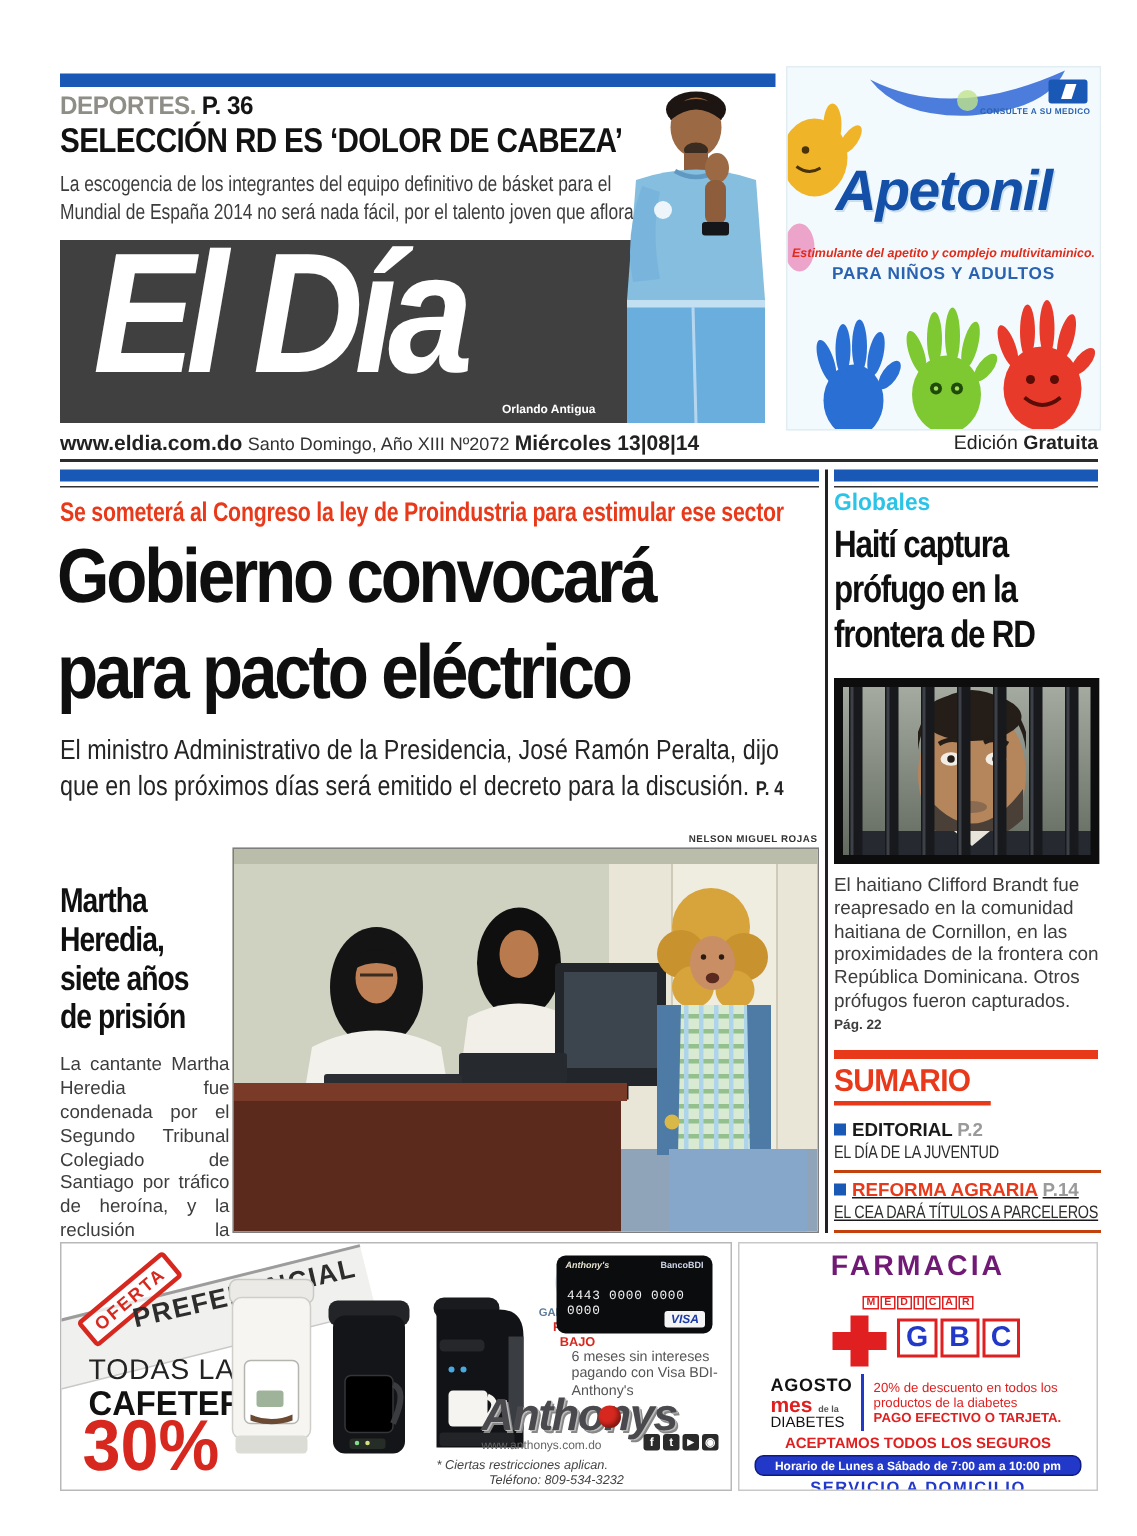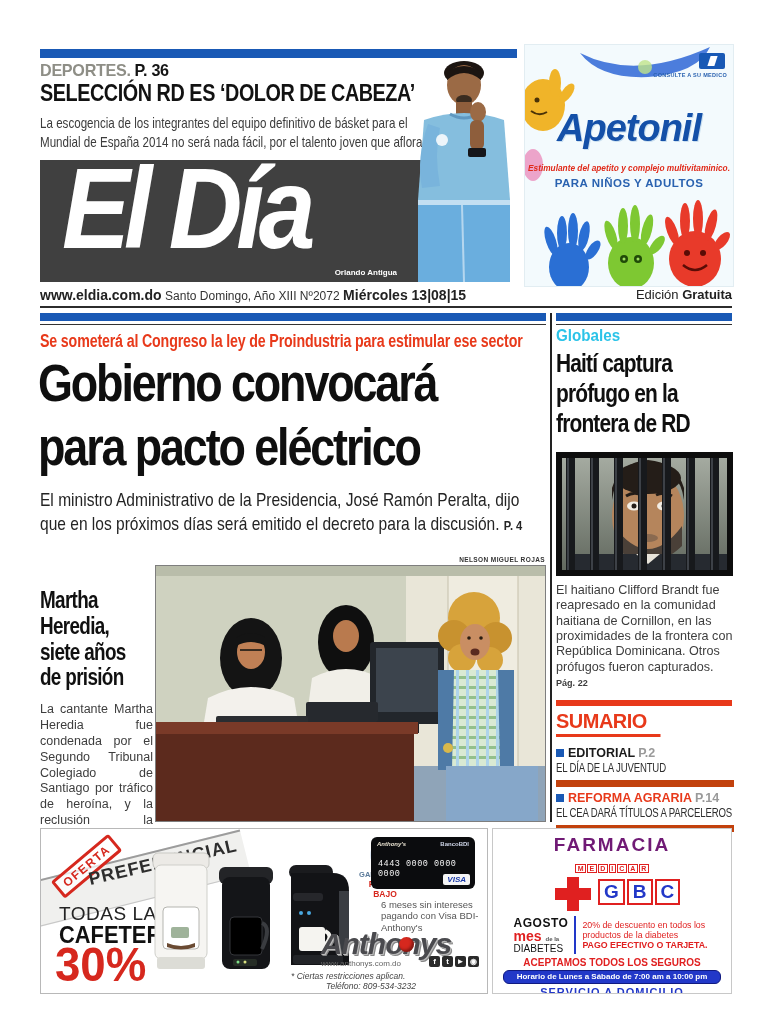--- a/index.html
+++ b/index.html
@@ -56,21 +56,21 @@
   
   .globales-label { left:556px; top:327px; font-size:16px; font-weight:bold; color:#2bc3e8; transform:scaleX(.95); transform-origin:left top; }
   .haiti-head { left:556px; top:348px; width:216px; font-size:25.5px; font-weight:bold; color:#0f0f0f; letter-spacing:-1px; line-height:1.18; white-space:pre-line; transform:scaleX(.82); transform-origin:left top; }
   .jail-box { left:556px; top:452px; width:177px; height:124px; }
   .globales-body { left:556px; top:583px; width:178px; font-size:12.6px; color:#3d3d3d; line-height:1.22; }
 
   .sumario-topbar { left:556px; top:700px; width:176px; height:6px; background:#e8391a; }
   .sumario-title { left:556px; top:709px; font-size:21px; font-weight:bold; color:#e8391a; letter-spacing:-0.5px; border-bottom:3px solid #e8391a; padding:0 14px 1px 0; transform:scaleX(.95); transform-origin:left top; }
   .sumario-items { left:556px; top:742px; width:178px; }
   .sum-item { padding:4px 0 5px 0; }
-  .sum-item + .sum-item { border-top:7px solid #c2410c; }
+  .sum-item + .sum-item { border-top:2px solid #c2410c;text-decoration:underline; }
   .sum-row1 { font-size:12.5px; font-weight:bold; white-space:nowrap; }
   .sum-sq { display:inline-block; width:8px; height:8px; background:#1959b5; margin-right:4px; }
   .sum-page { color:#9a9a9a; margin-left:3px; }
   .sum-row2 { font-size:12px; color:#2e2e2e; letter-spacing:-0.2px; transform:scaleX(.8); transform-origin:left top; white-space:nowrap; margin-top:1px; }
 
   
   .apetonil { left:524px; top:44px; width:210px; height:243px; background:#f3fafd; overflow:hidden; border:1px solid #e2edf2; }
   .apetonil svg { position:absolute; left:0; top:0; }
   .apetonil-logo { position:absolute; right:8px; top:8px; width:26px; height:16px; background:#1959b5; border-radius:2px; }
   .apetonil-logo::after { content:""; position:absolute; left:10px; top:3px; width:7px; height:10px; background:#fff; transform:skewX(-18deg); }
@@ -161,21 +161,21 @@
   </svg>
 
   <div class="abs masthead">
     <div class="masthead-title">El Día</div>
     <div class="player-caption">Orlando Antigua</div>
   </div>
 
   <div class="abs info-line">
     <span class="info-web">www.eldia.com.do</span>
     <span class="info-meta">Santo Domingo, Año XIII Nº2072</span>
-    <span class="info-date">Miércoles 13|08|15</span>
+    <span class="info-date">Miércoles 13|08|14</span>
     <span class="info-right"><span>Edición</span> <b>Gratuita</b></span>
   </div>
   <div class="abs info-rule"></div>
 
   <div class="abs apetonil">
     <svg width="210" height="243" viewBox="0 0 210 243">
       <rect width="210" height="243" fill="#f3fafd"></rect>
       <path d="M55,8 Q110,36 185,2 q-12,26 -62,30 Q75,34 55,8 Z" fill="#3a6fd8" opacity=".9"></path>
       <circle cx="120" cy="22" r="7" fill="#bfe48a" opacity=".8"></circle>
       <ellipse cx="18" cy="60" rx="22" ry="26" fill="#f0b429"></ellipse>

